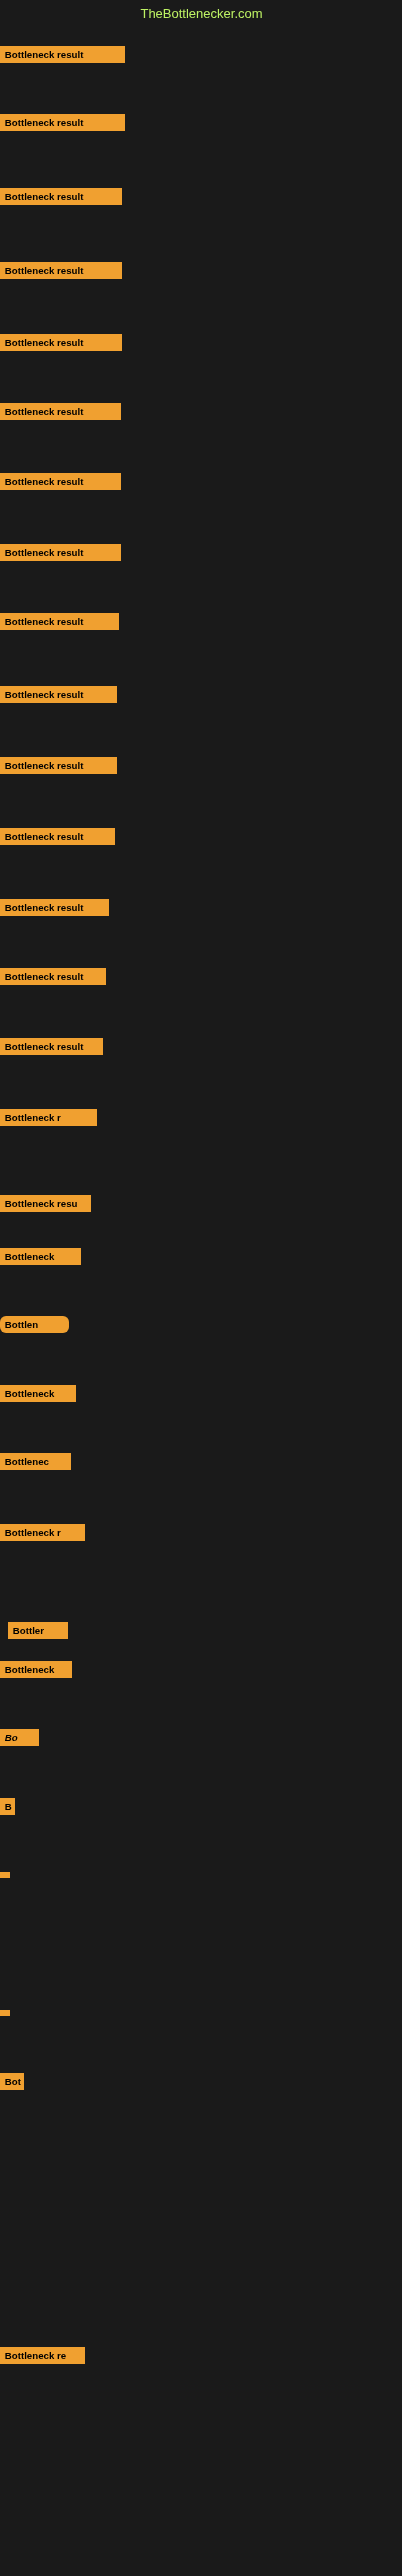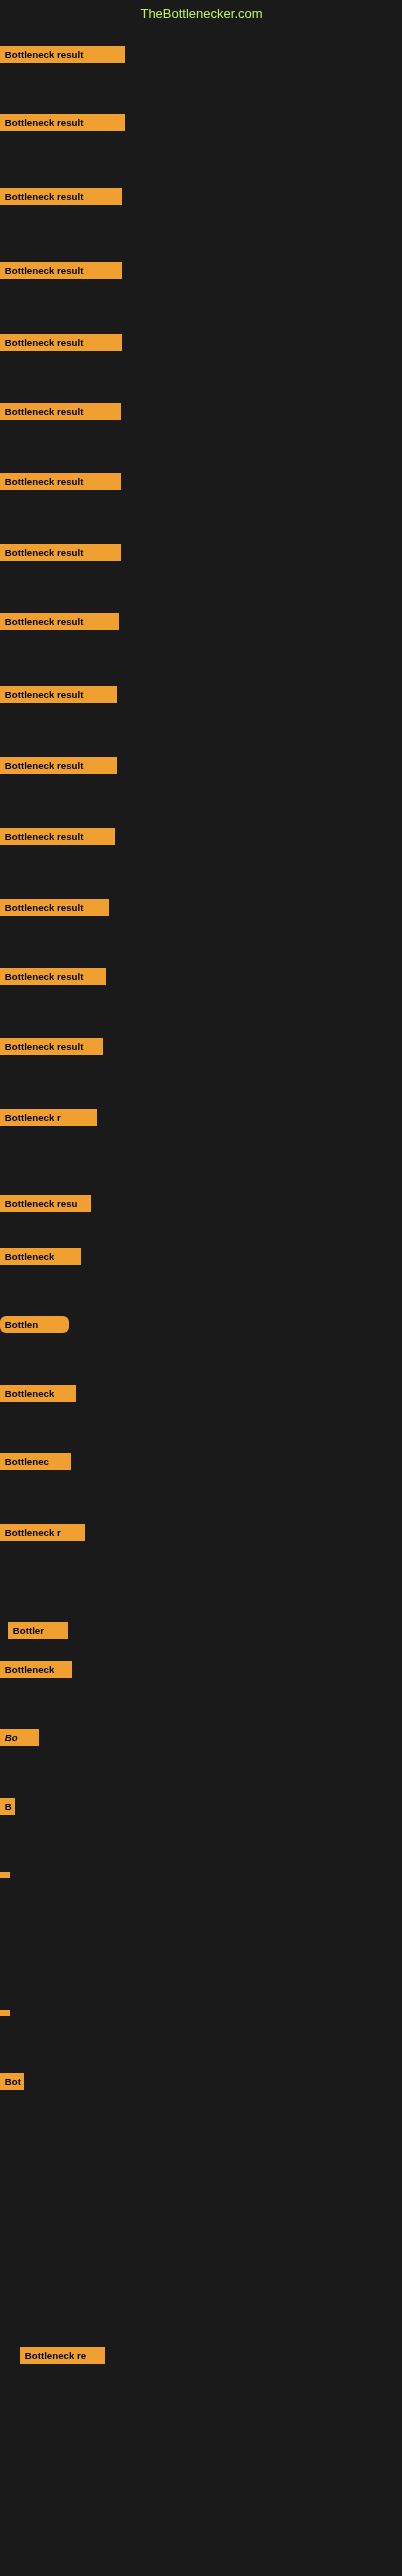--- a/index.html
+++ b/index.html
@@ -64,15 +64,15 @@
     <div class="bottleneck-bar-container" style="top: 1385px; left: 0px;"><div class="bottleneck-bar" style="width: 76px;">Bottleneck</div></div>
     <div class="bottleneck-bar-container" style="top: 1453px; left: 0px;"><div class="bottleneck-bar" style="width: 71px;">Bottlenec</div></div>
     <div class="bottleneck-bar-container" style="top: 1524px; left: 0px;"><div class="bottleneck-bar" style="width: 85px;">Bottleneck r</div></div>
     <div class="bottleneck-bar-container" style="top: 1592px; left: 8px; margin-top: 30px;"><div class="bottleneck-bar" style="width: 60px;">Bottler</div></div>
     <div class="bottleneck-bar-container" style="top: 1661px; left: 0px;"><div class="bottleneck-bar" style="width: 72px;">Bottleneck</div></div>
     <div class="bottleneck-bar-container" style="top: 1729px; left: 0px; font-style: italic;"><div class="bottleneck-bar" style="width: 39px;">Bo</div></div>
     <div class="bottleneck-bar-container" style="top: 1798px; left: 0px;"><div class="bottleneck-bar" style="width: 14.5px;">B</div></div>
     <div class="bottleneck-bar-container" style="top: 1866px; left: 0px;"><div class="bottleneck-bar" style="width: 6.4px;"></div></div>
     <div class="bottleneck-bar-container" style="top: 2004px; left: 0px;"><div class="bottleneck-bar" style="width: 9.7px;"></div></div>
     <div class="bottleneck-bar-container" style="top: 2073px; left: 0px;"><div class="bottleneck-bar" style="width: 24px;">Bot</div></div>
-    <div class="bottleneck-bar-container" style="top: 2347px; left: 0px; padding-left: 20px;"><div class="bottleneck-bar" style="width: 85px;">Bottleneck re</div></div>
+    <div class="bottleneck-bar-container" style="top: 2347px; left: 0px;"><div class="bottleneck-bar" style="width: 85px;">Bottleneck re</div></div>
   </div>
 
 
 </body></html>

